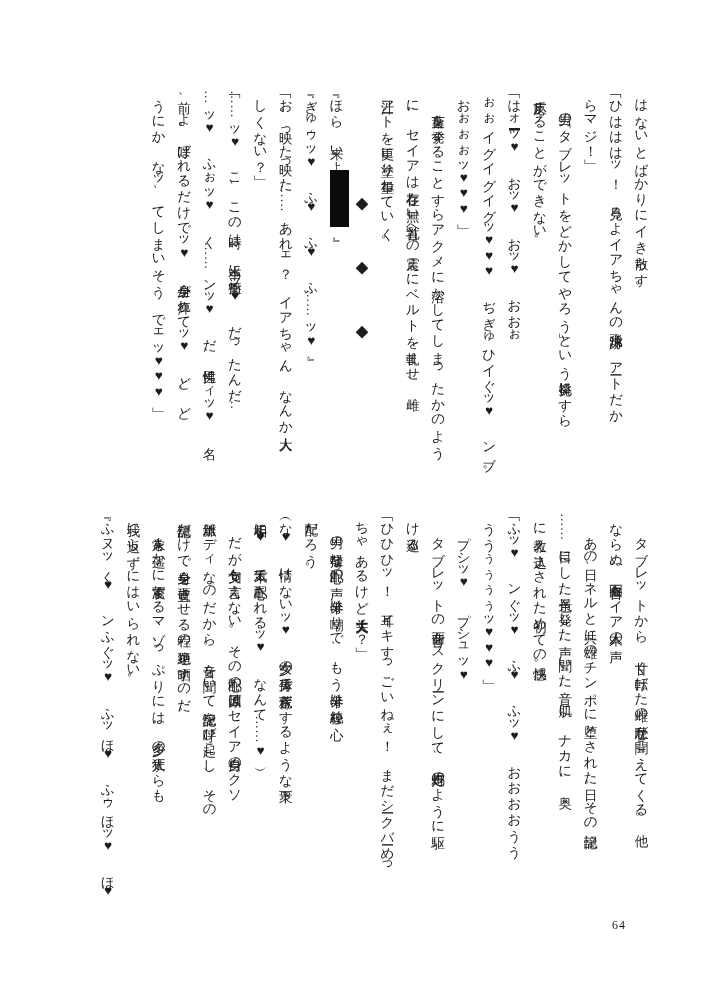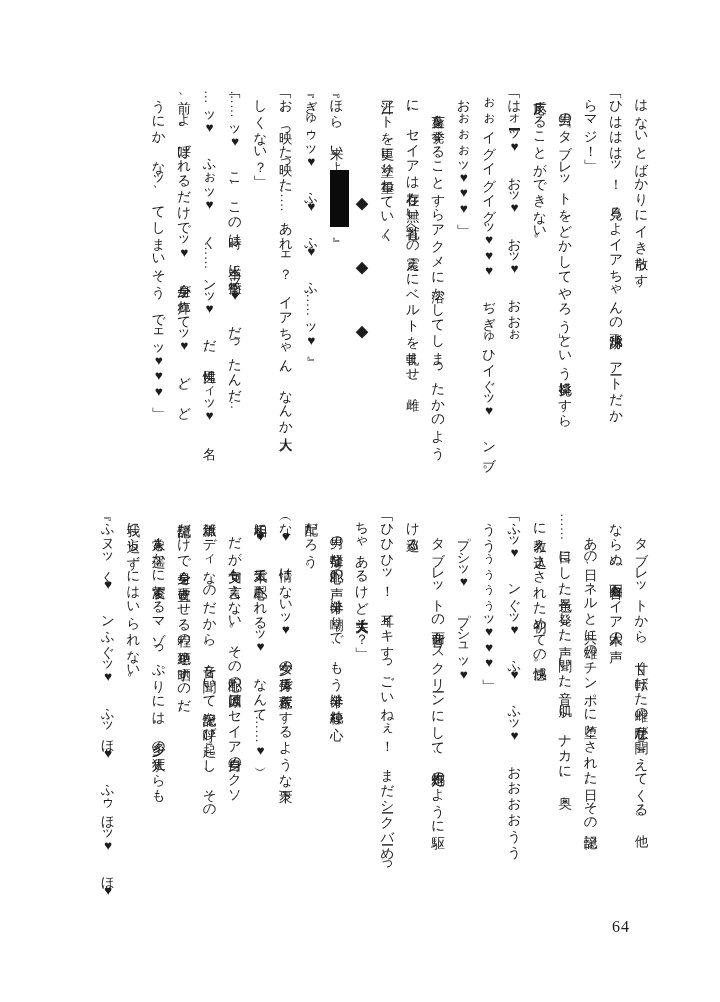--- a/index.html
+++ b/index.html
@@ -39,21 +39,21 @@
     width: 19px;
     height: 57px;
     background: #0b0b0b;
     vertical-align: middle;
     margin: 2px 0;
   }
   .page-number {
     position: absolute;
     top: 918px;
     left: 612px;
-    font-size: 16px;
+    font-size: 12px;
     letter-spacing: 1px;
     color: #1c1c1c;
   }
 </style>
 </head>
 <body>
 
 <div id="top-block" class="vblock">
     <div class="line">はないとばかりにイき散らす。</div>
     <div class="line">「ひはははッ！　見ろよイアちゃんの飛沫跡！　アートだか</div>

